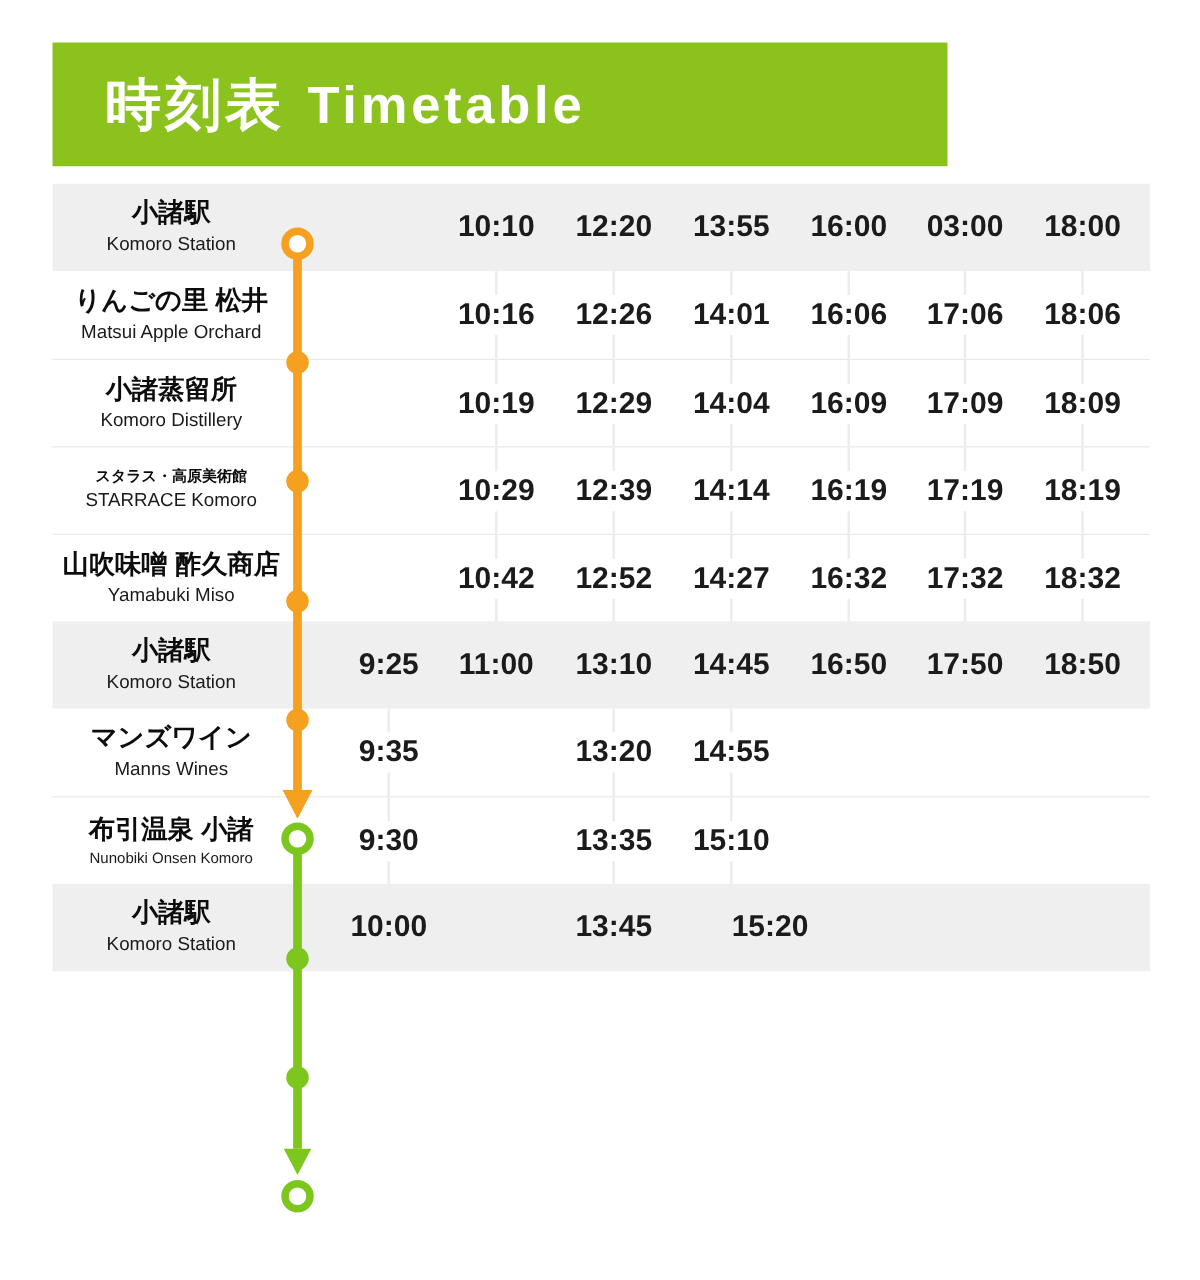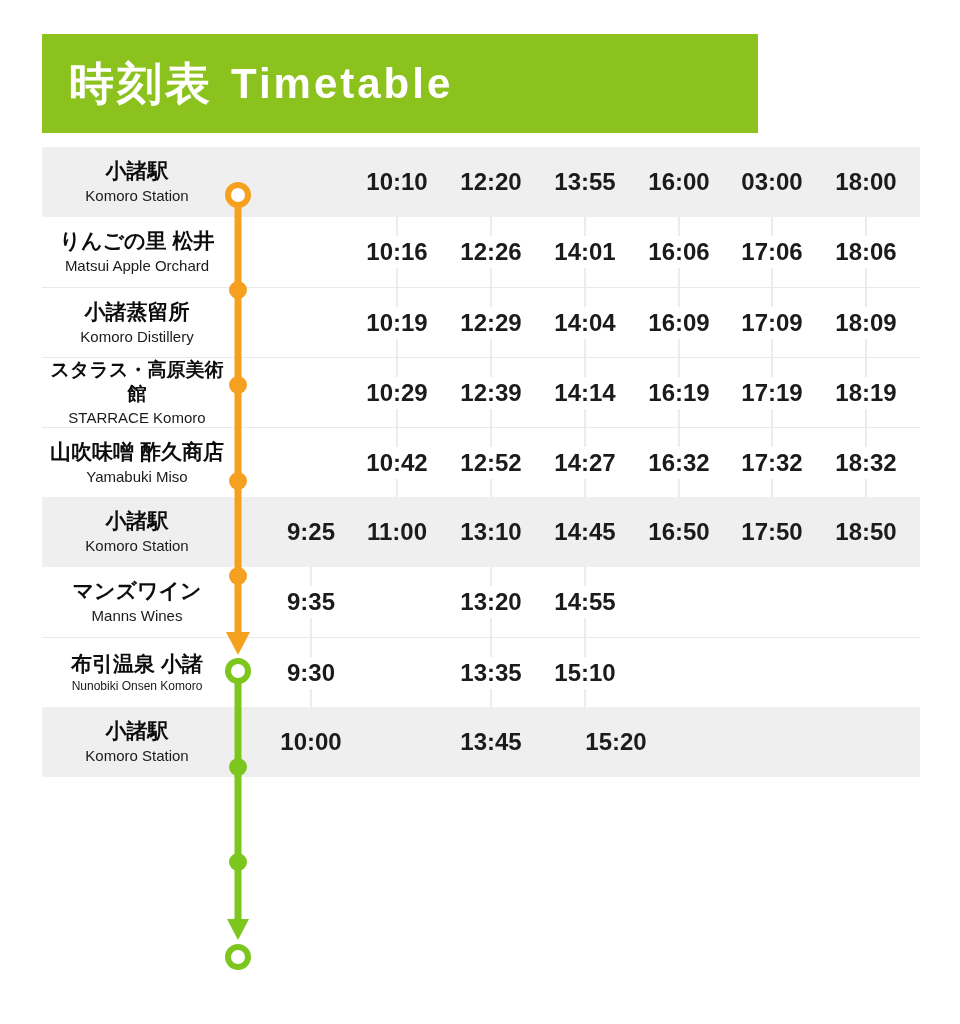--- a/index.html
+++ b/index.html
@@ -14,21 +14,21 @@
   }
   *{margin:0;padding:0;box-sizing:border-box;}
   html,body{background:#ffffff;}
   body{
     width:960px;height:1024px;position:relative;overflow:hidden;
     font-family:"Liberation Sans","DejaVu Sans",sans-serif;
   }
   .header{
     position:absolute;left:42px;top:34px;width:716px;height:99px;
     background:var(--green);
-    display:flex;align-items:center;padding-left:27px;
+    display:flex;align-items:center;padding-left:42px;
   }
   .title-jp{
     color:#ffffff;font-size:45px;font-weight:bold;letter-spacing:3px;
   }
   .title-en{
     color:#ffffff;font-size:42px;font-weight:bold;letter-spacing:3px;margin-left:18px;
   }
   .table{
     position:absolute;left:42px;top:147px;width:878px;height:858px;
   }
@@ -38,21 +38,21 @@
   }
   .row.hub{background:var(--hub-bg);}
   .row.sep{border-top:1px solid var(--sep);}
   .label{
     position:absolute;left:0;top:0;bottom:0;width:190px;
     display:flex;flex-direction:column;align-items:center;justify-content:center;
     text-align:center;z-index:1;
   }
   .jp{font-size:21px;font-weight:bold;color:#0d0d0d;line-height:1.25;}
   .en{font-size:15px;color:#1a1a1a;line-height:1.3;margin-top:2px;}
-  .row:nth-child(4) .jp{font-size:19px;}
+  .row:nth-child(4) .jp{font-size:12px;}
   .row:nth-child(8) .en{font-size:12px;}
   .vline{
     position:absolute;top:0;bottom:0;width:2px;background:var(--grid);z-index:0;
   }
   .time{
     position:absolute;top:50%;transform:translate(-50%,-50%);
     font-size:24px;font-weight:600;color:var(--time-color);
     background:var(--row-bg);padding:2px 7px;z-index:1;white-space:nowrap;
   }
   .row.hub .time{background:var(--hub-bg);}

